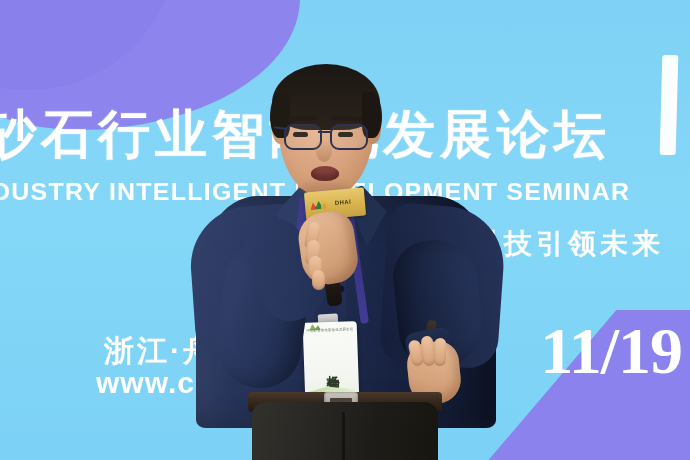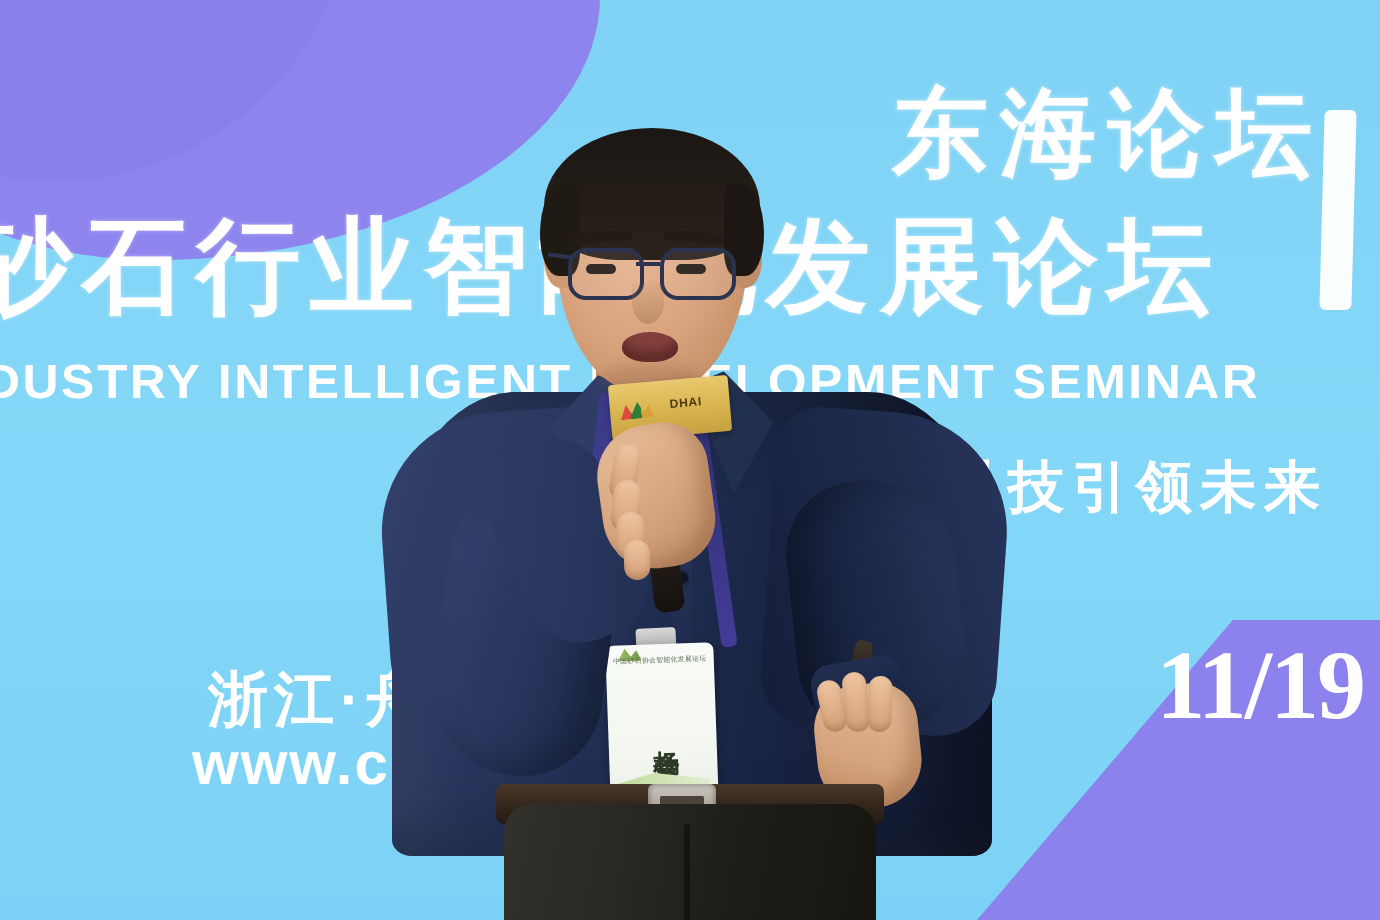--- a/index.html
+++ b/index.html
@@ -116,21 +116,21 @@
   .t-url {
     left: 96px;
     top: 368px;
     font-size: 30px;
     letter-spacing: 1px;
     font-weight: 900;
   }
   .t-date {
     right: 8px;
     top: 318px;
-    font-size: 49px;
+    font-size: 66px;
     font-weight: 900;
     letter-spacing: -1px;
     font-family: "Liberation Serif", serif;
   }
 
   
   .person { position: absolute; left: 0; top: 0; width: 690px; height: 460px; }
 
   
   .torso {
@@ -474,21 +474,20 @@
 <body>
 
 <div id="stage">
 
   <div class="backdrop"></div>
   <div class="blob-tl"></div>
   <div class="blob-tl2"></div>
   <div class="wedge-br"></div>
   <div class="vbar"></div>
 
-  <div class="bd-text t-donghai">东海论坛</div>
   <div class="bd-text t-headline">砂石行业智能化发展论坛</div>
   <div class="bd-text t-eng">DUSTRY INTELLIGENT DEVELOPMENT SEMINAR</div>
   <div class="bd-text t-slogan">科技引领未来</div>
   <div class="bd-text t-place">浙江·舟山</div>
   <div class="bd-text t-url">www.c     .com</div>
   <div class="bd-text t-date">11/19</div>
 
   <div class="person">
 
     <div class="torso"></div>

